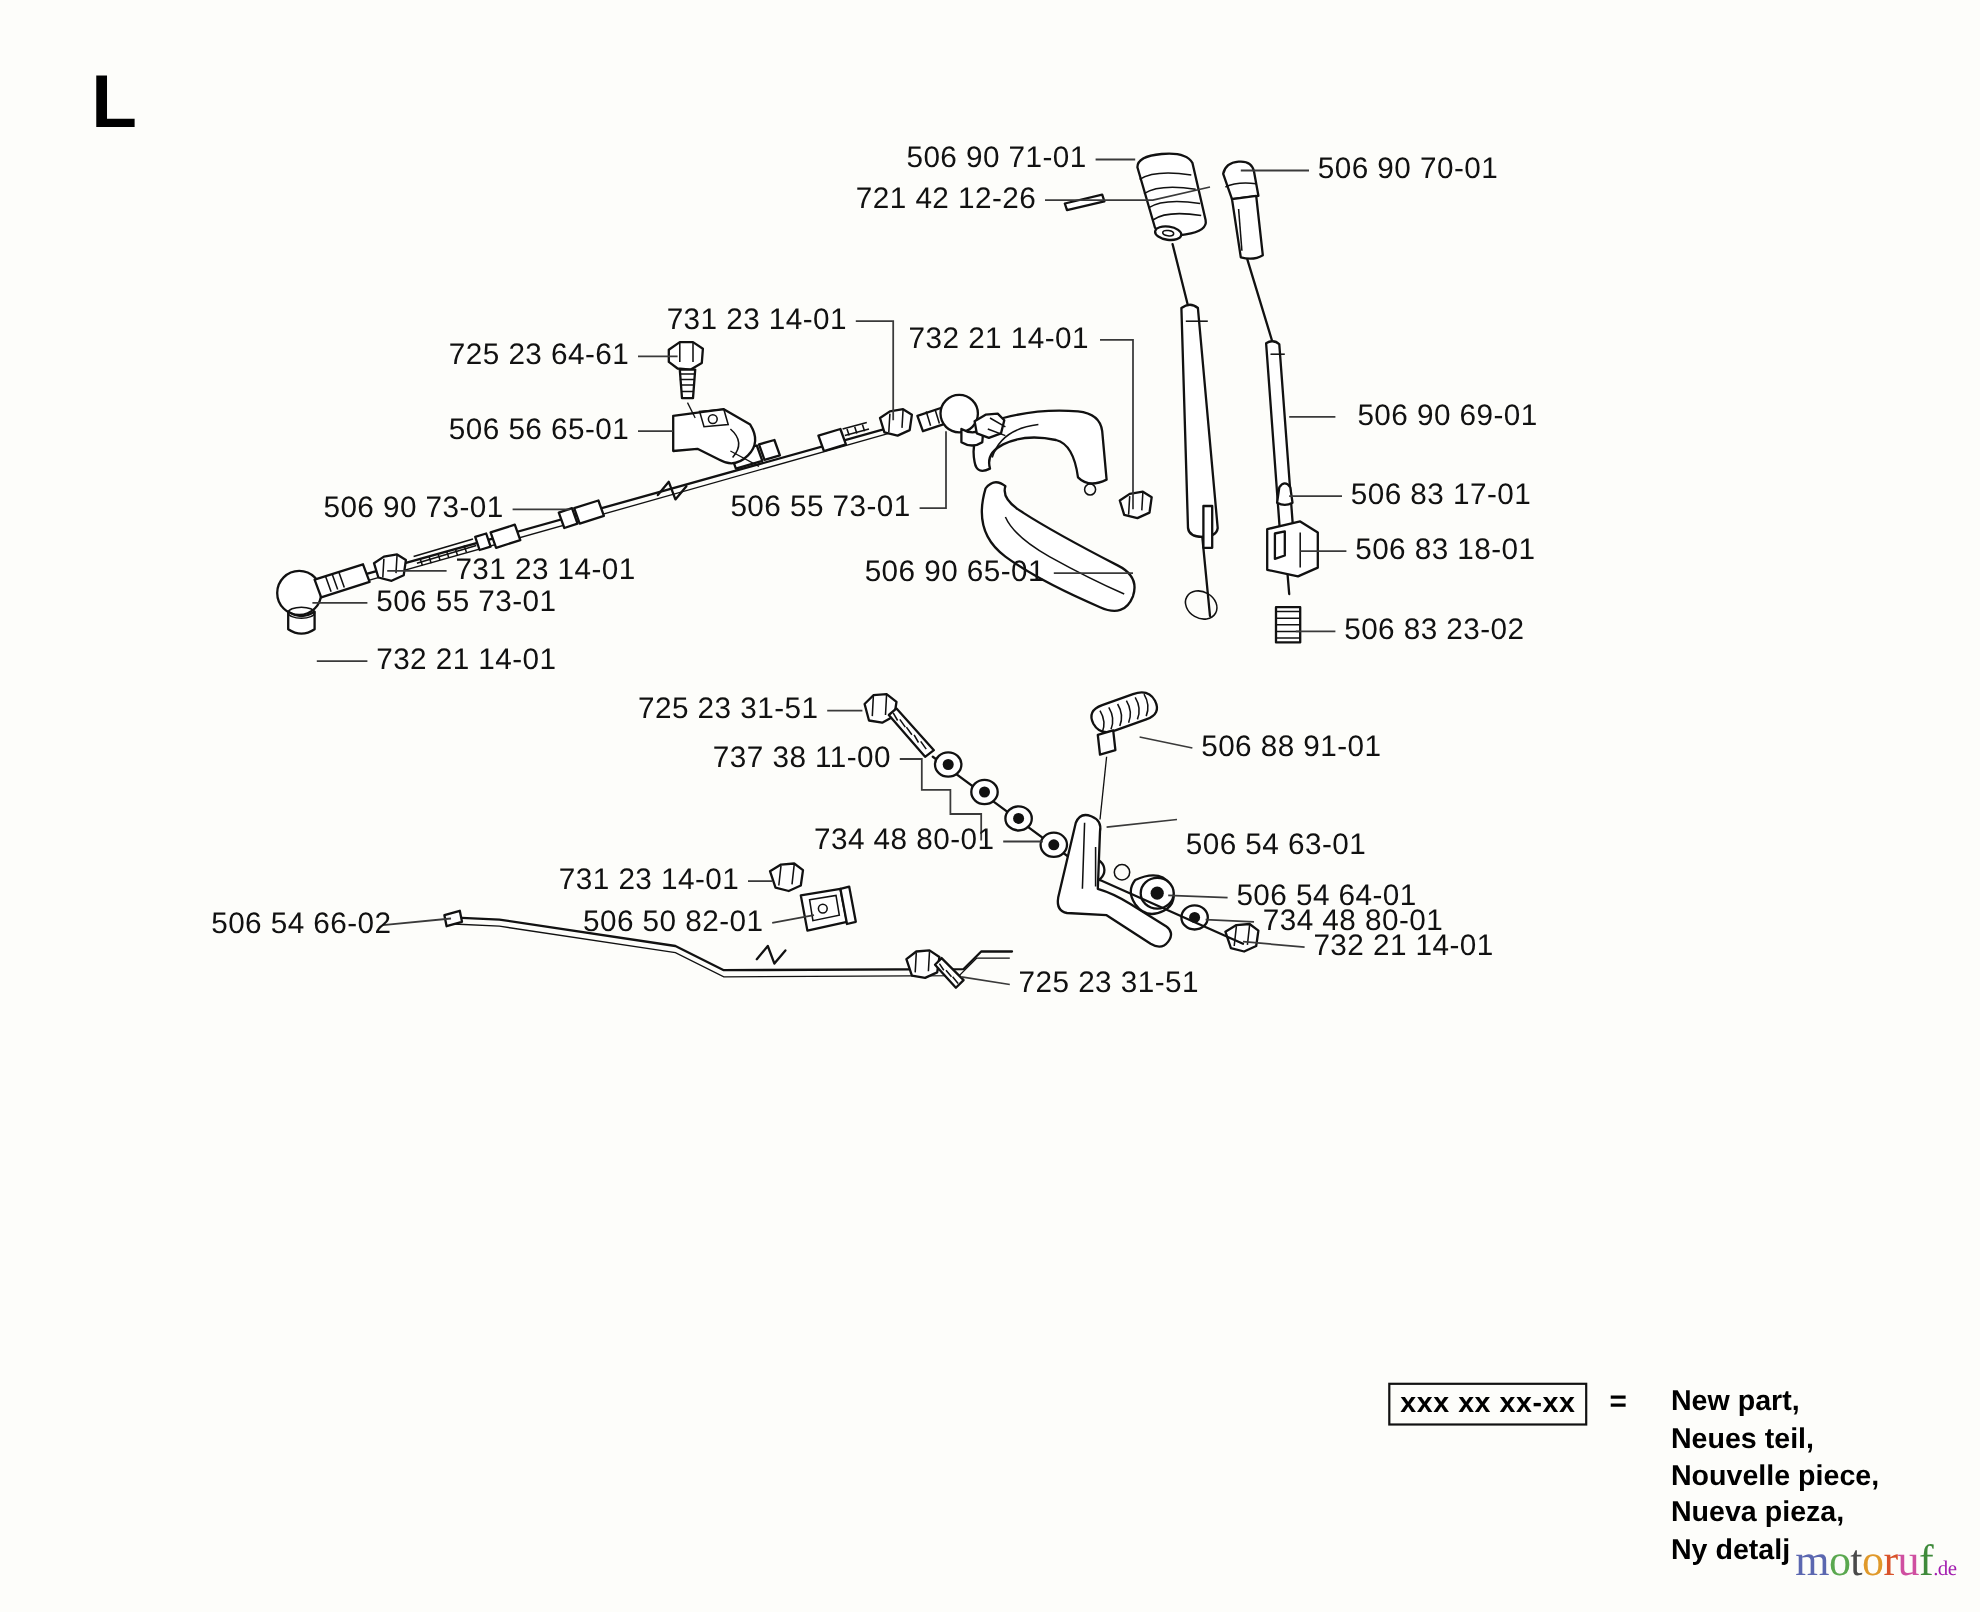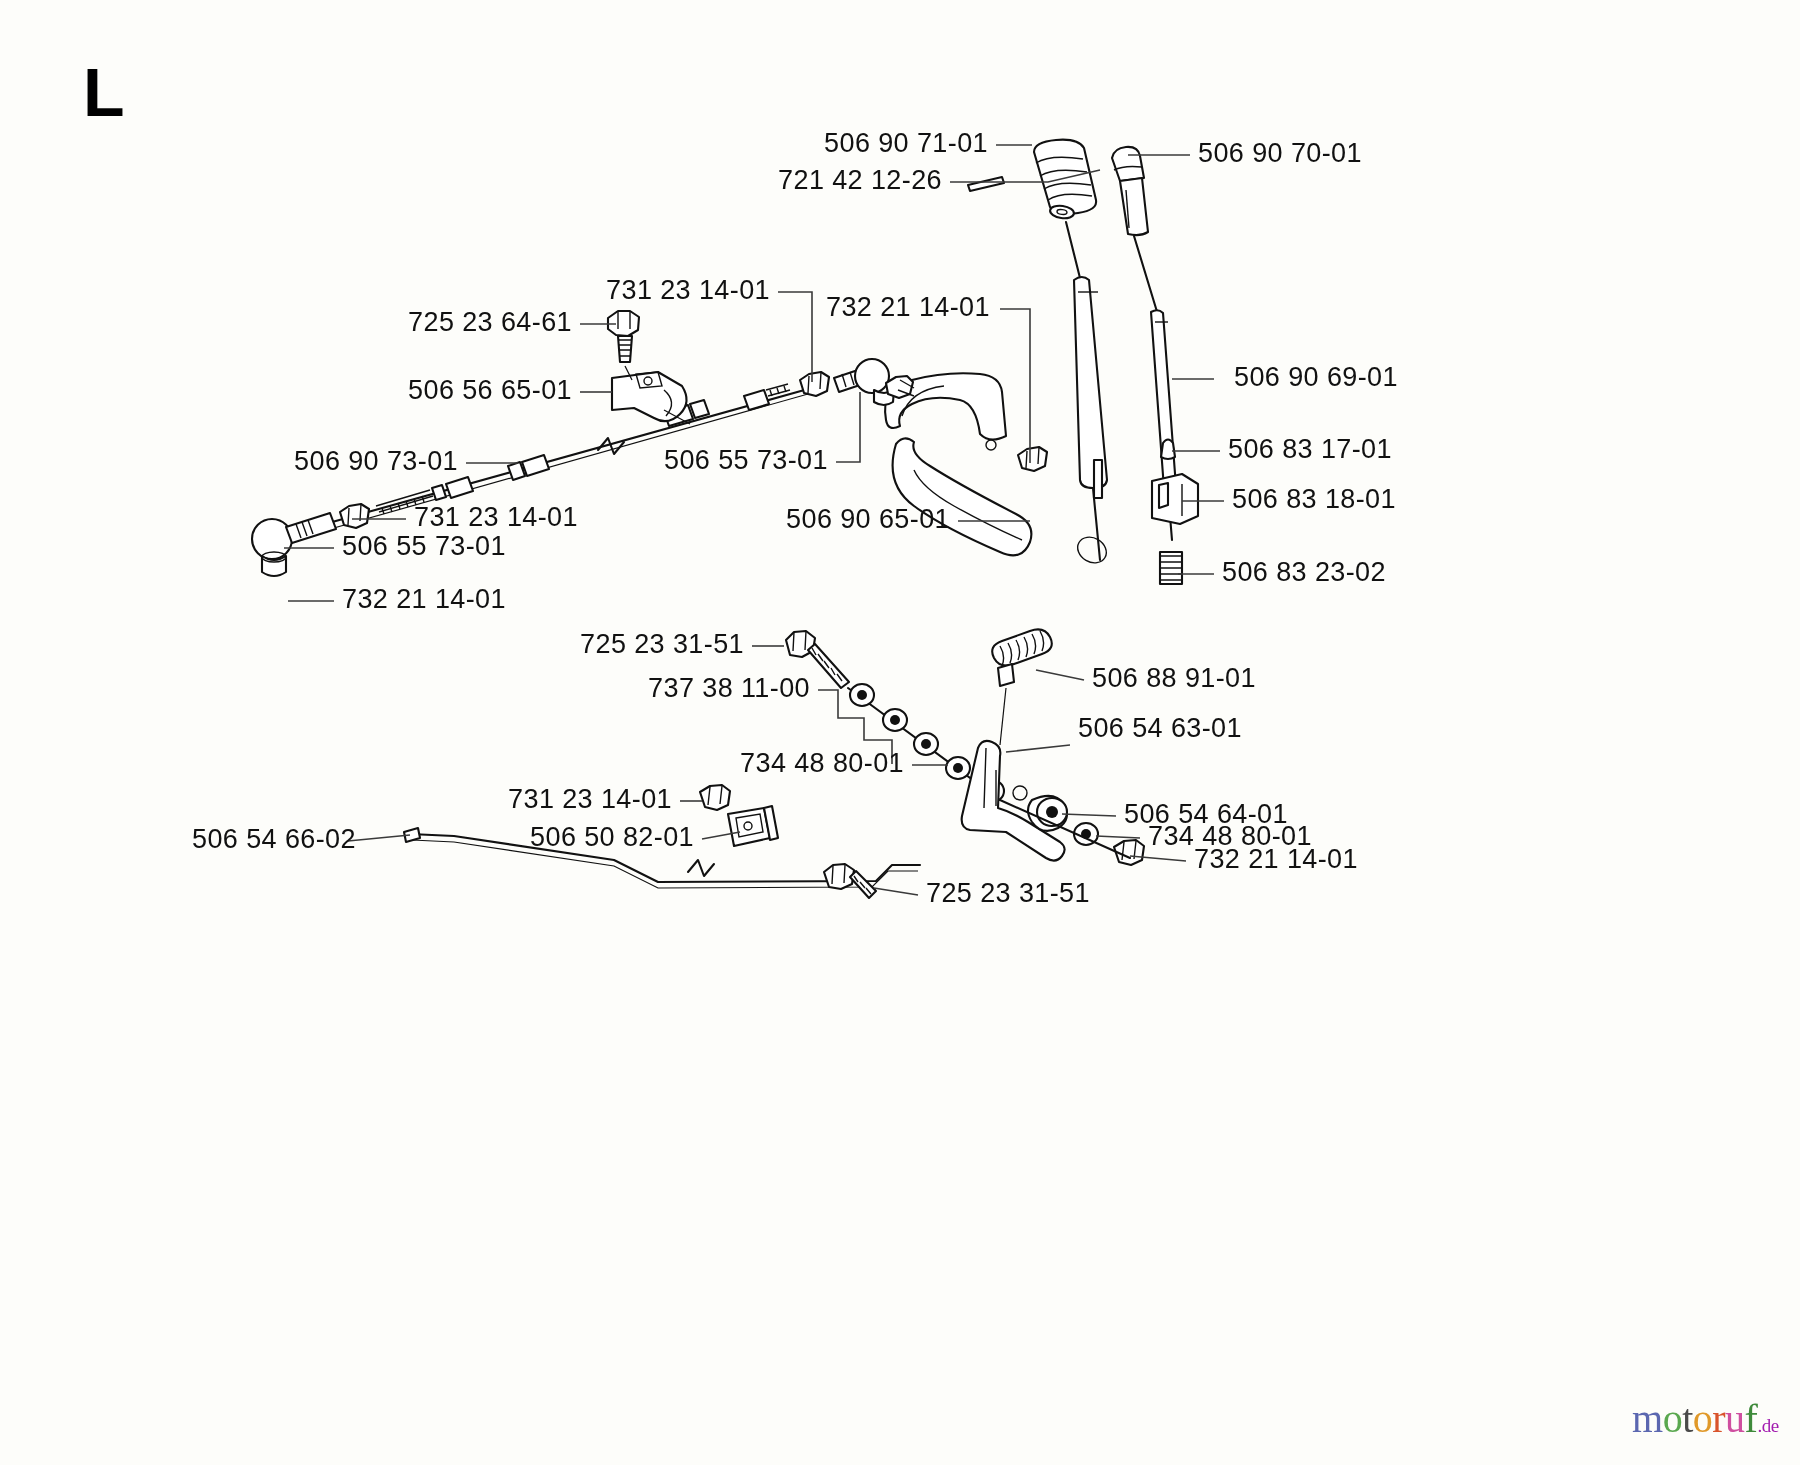--- a/index.html
+++ b/index.html
@@ -285,29 +285,38 @@
       <div class="lbl" style="left: 1228px; top: 434px;">506 83 17-01</div>
       <div class="lbl" style="left: 1232px; top: 484px;">506 83 18-01</div>
       <div class="lbl" style="left: 414px; top: 502px;">731 23 14-01</div>
       <div class="lbl" style="left: 342px; top: 531px;">506 55 73-01</div>
       <div class="lbl r" style="left: 950px; top: 504px;">506 90 65-01</div>
       <div class="lbl" style="left: 1222px; top: 557px;">506 83 23-02</div>
       <div class="lbl" style="left: 342px; top: 584px;">732 21 14-01</div>
       <div class="lbl r" style="left: 744px; top: 629px;">725 23 31-51</div>
       <div class="lbl r" style="left: 810px; top: 673px;">737 38 11-00</div>
       <div class="lbl" style="left: 1092px; top: 663px;">506 88 91-01</div>
-      <div class="lbl" style="left: 1078px; top: 713px;">506 54 63-01</div>
+      <div class="lbl" style="left: 1078px; top: 752px;">506 54 63-01</div>
       <div class="lbl r" style="left: 904px; top: 748px;">734 48 80-01</div>
       <div class="lbl r" style="left: 672px; top: 784px;">731 23 14-01</div>
       <div class="lbl" style="left: 1124px; top: 799px;">506 54 64-01</div>
       <div class="lbl r" style="left: 694px; top: 822px;">506 50 82-01</div>
       <div class="lbl" style="left: 1148px; top: 821px;">734 48 80-01</div>
       <div class="lbl" style="left: 192px; top: 824px;">506 54 66-02</div>
       <div class="lbl" style="left: 1194px; top: 844px;">732 21 14-01</div>
       <div class="lbl" style="left: 926px; top: 878px;">725 23 31-51</div>
     </div>
 
+  <div id="legend">
+    <div id="legend-code">xxx xx xx-xx</div>
+    <div id="legend-eq">=</div>
+    <div id="legend-lines">New part,
+Neues teil,
+Nouvelle piece,
+Nueva pieza,
+Ny detalj</div>
+  </div>
 
   <div id="watermark">
     <span style="color: rgb(91, 103, 176);">m</span><span style="color: rgb(90, 168, 79);">o</span><span style="color: rgb(74, 74, 74);">t</span><span style="color: rgb(224, 153, 42);">o</span><span style="color: rgb(217, 84, 43);">r</span><span style="color: rgb(207, 79, 160);">u</span><span style="color: rgb(62, 138, 58);">f</span><span class="s" style="color: #a21caf;">.de</span>
   </div>
 
 </div>
 
 </body></html>

